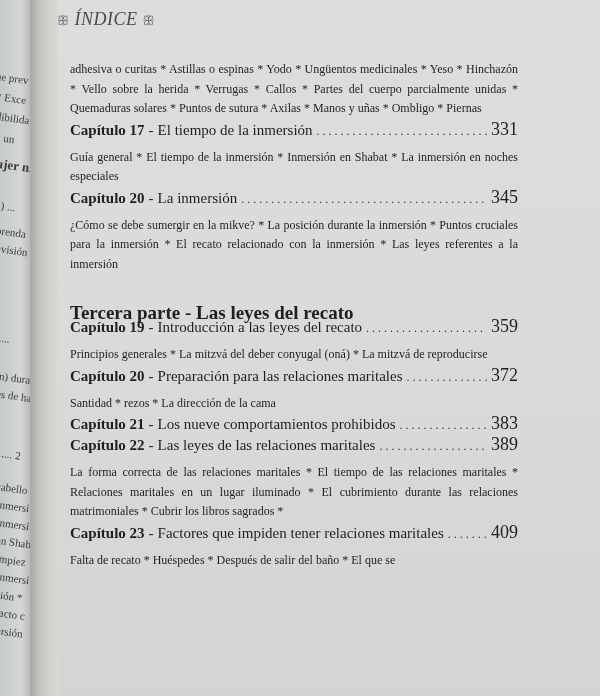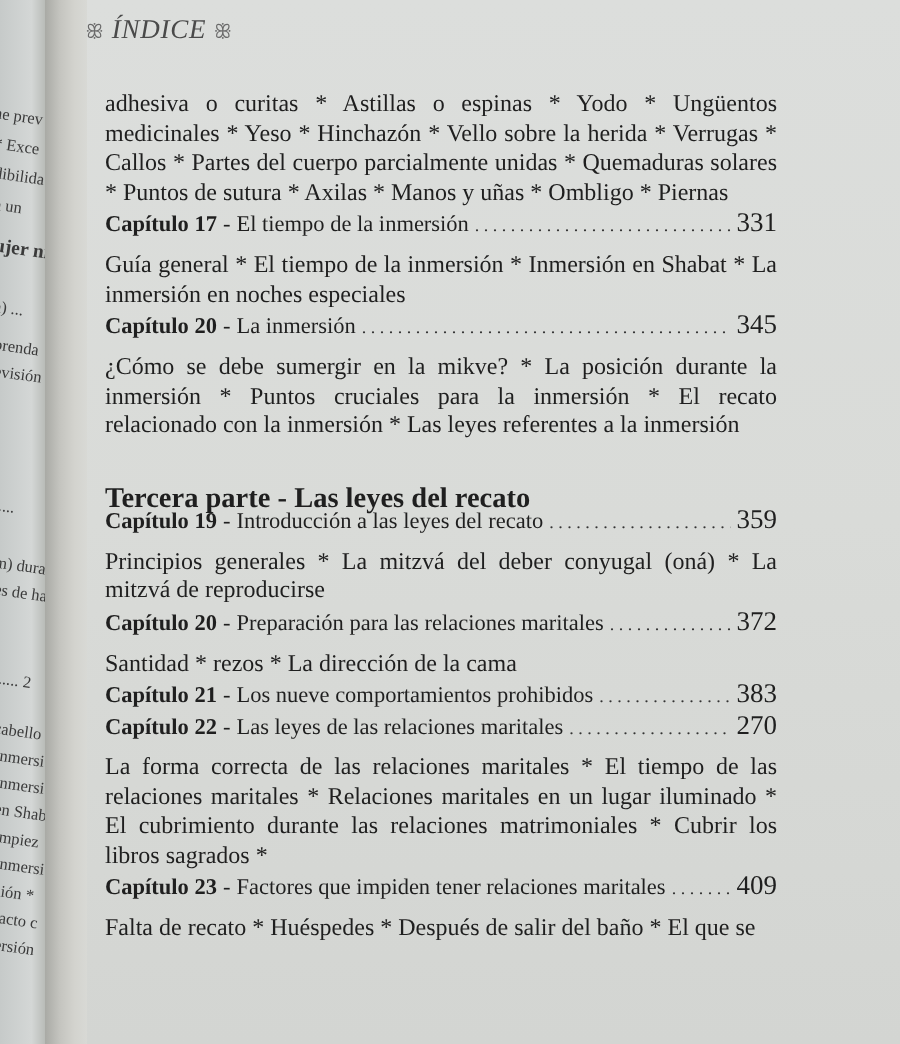--- a/index.html
+++ b/index.html
@@ -26,21 +26,21 @@
     position: absolute; left: 58px; top: 0; width: 542px; height: 696px;
     background: linear-gradient(180deg, #dcdedc 0%, #d9dbd8 50%, #d3d5d2 100%);
   }
   .header {
     position: absolute; left: 57px; top: 9px;
     font-size: 18px; font-style: italic; color: #4a4a4a; letter-spacing: 0.5px;
   }
   .header .orn { font-style: normal; font-size: 13px; color: #6a6a6a; }
   .content { position: absolute; left: 70px; top: 60px; width: 448px; }
   .topics {
-    font-size: 16px; line-height: 19.5px; text-align: justify; margin: 0; font-family: Liberation Serif, serif;
+    font-size: 12px; line-height: 19.5px; text-align: justify; margin: 0; font-family: Liberation Serif, serif;
   }
   .chapter { }
   .ch-line {
     display: flex; align-items: baseline; font-size: 15px; white-space: nowrap;
   }
   .ch-num { font-weight: bold; }
   .ch-sep { margin: 0 4px; }
   .ch-title { }
   .dots {
     flex: 1; overflow: hidden; margin: 0 4px; font-size: 12px; letter-spacing: 2px;
@@ -146,21 +146,21 @@
       <span class="ch-page">383</span>
     </div>
   </div>
 
   <div class="chapter">
     <div class="ch-line">
       <span class="ch-num">Capítulo 22</span>
       <span class="ch-sep">-</span>
       <span class="ch-title">Las leyes de las relaciones maritales</span>
       <span class="dots"></span>
-      <span class="ch-page">270</span>
+      <span class="ch-page">389</span>
     </div>
     <p class="topics">La forma correcta de las relaciones maritales * El tiempo de las relaciones maritales * Relaciones maritales en un lugar iluminado * El cubrimiento durante las relaciones matrimoniales * Cubrir los libros sagrados *</p>
   </div>
 
   <div class="chapter">
     <div class="ch-line">
       <span class="ch-num">Capítulo 23</span>
       <span class="ch-sep">-</span>
       <span class="ch-title">Factores que impiden tener relaciones maritales</span>
       <span class="dots"></span>

